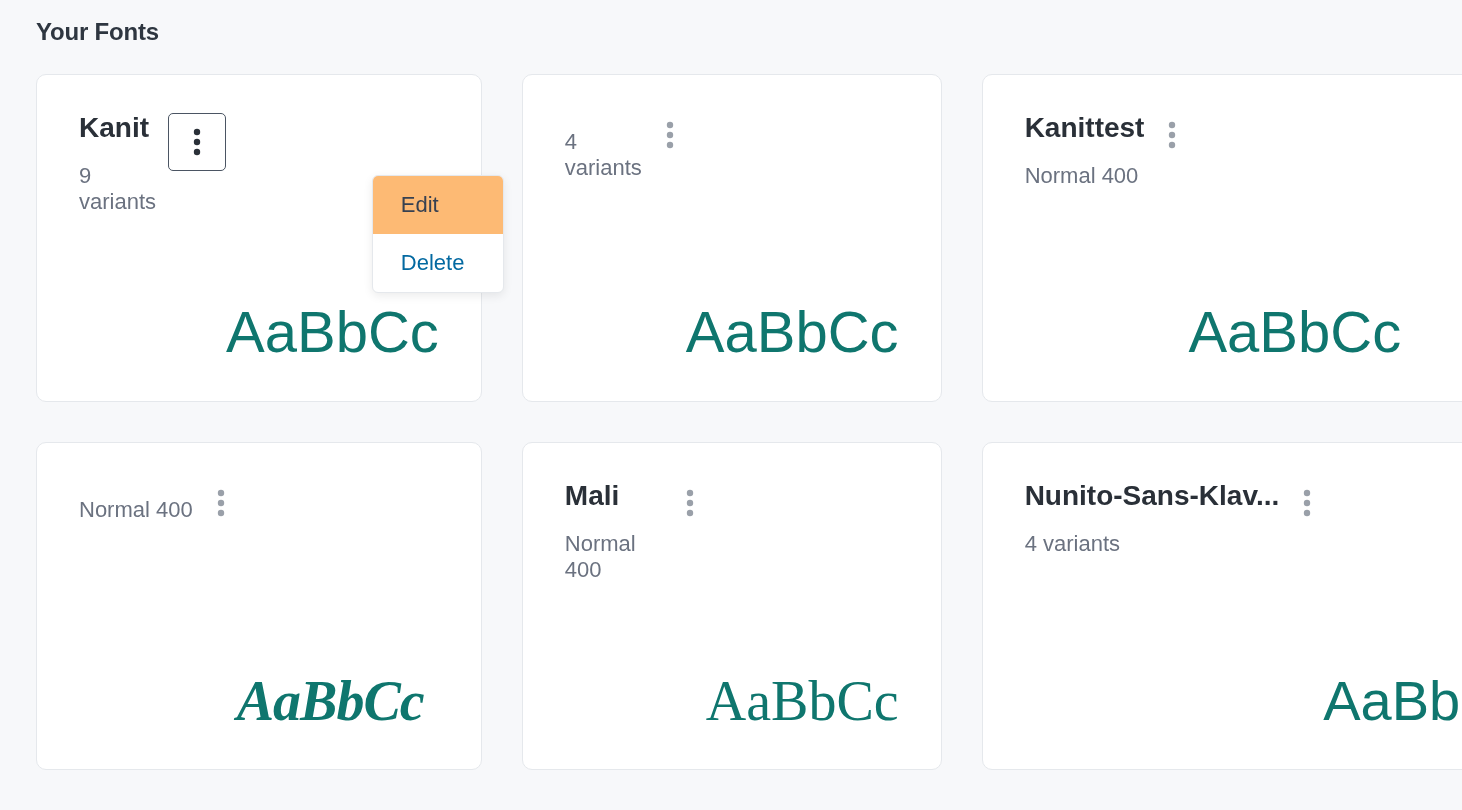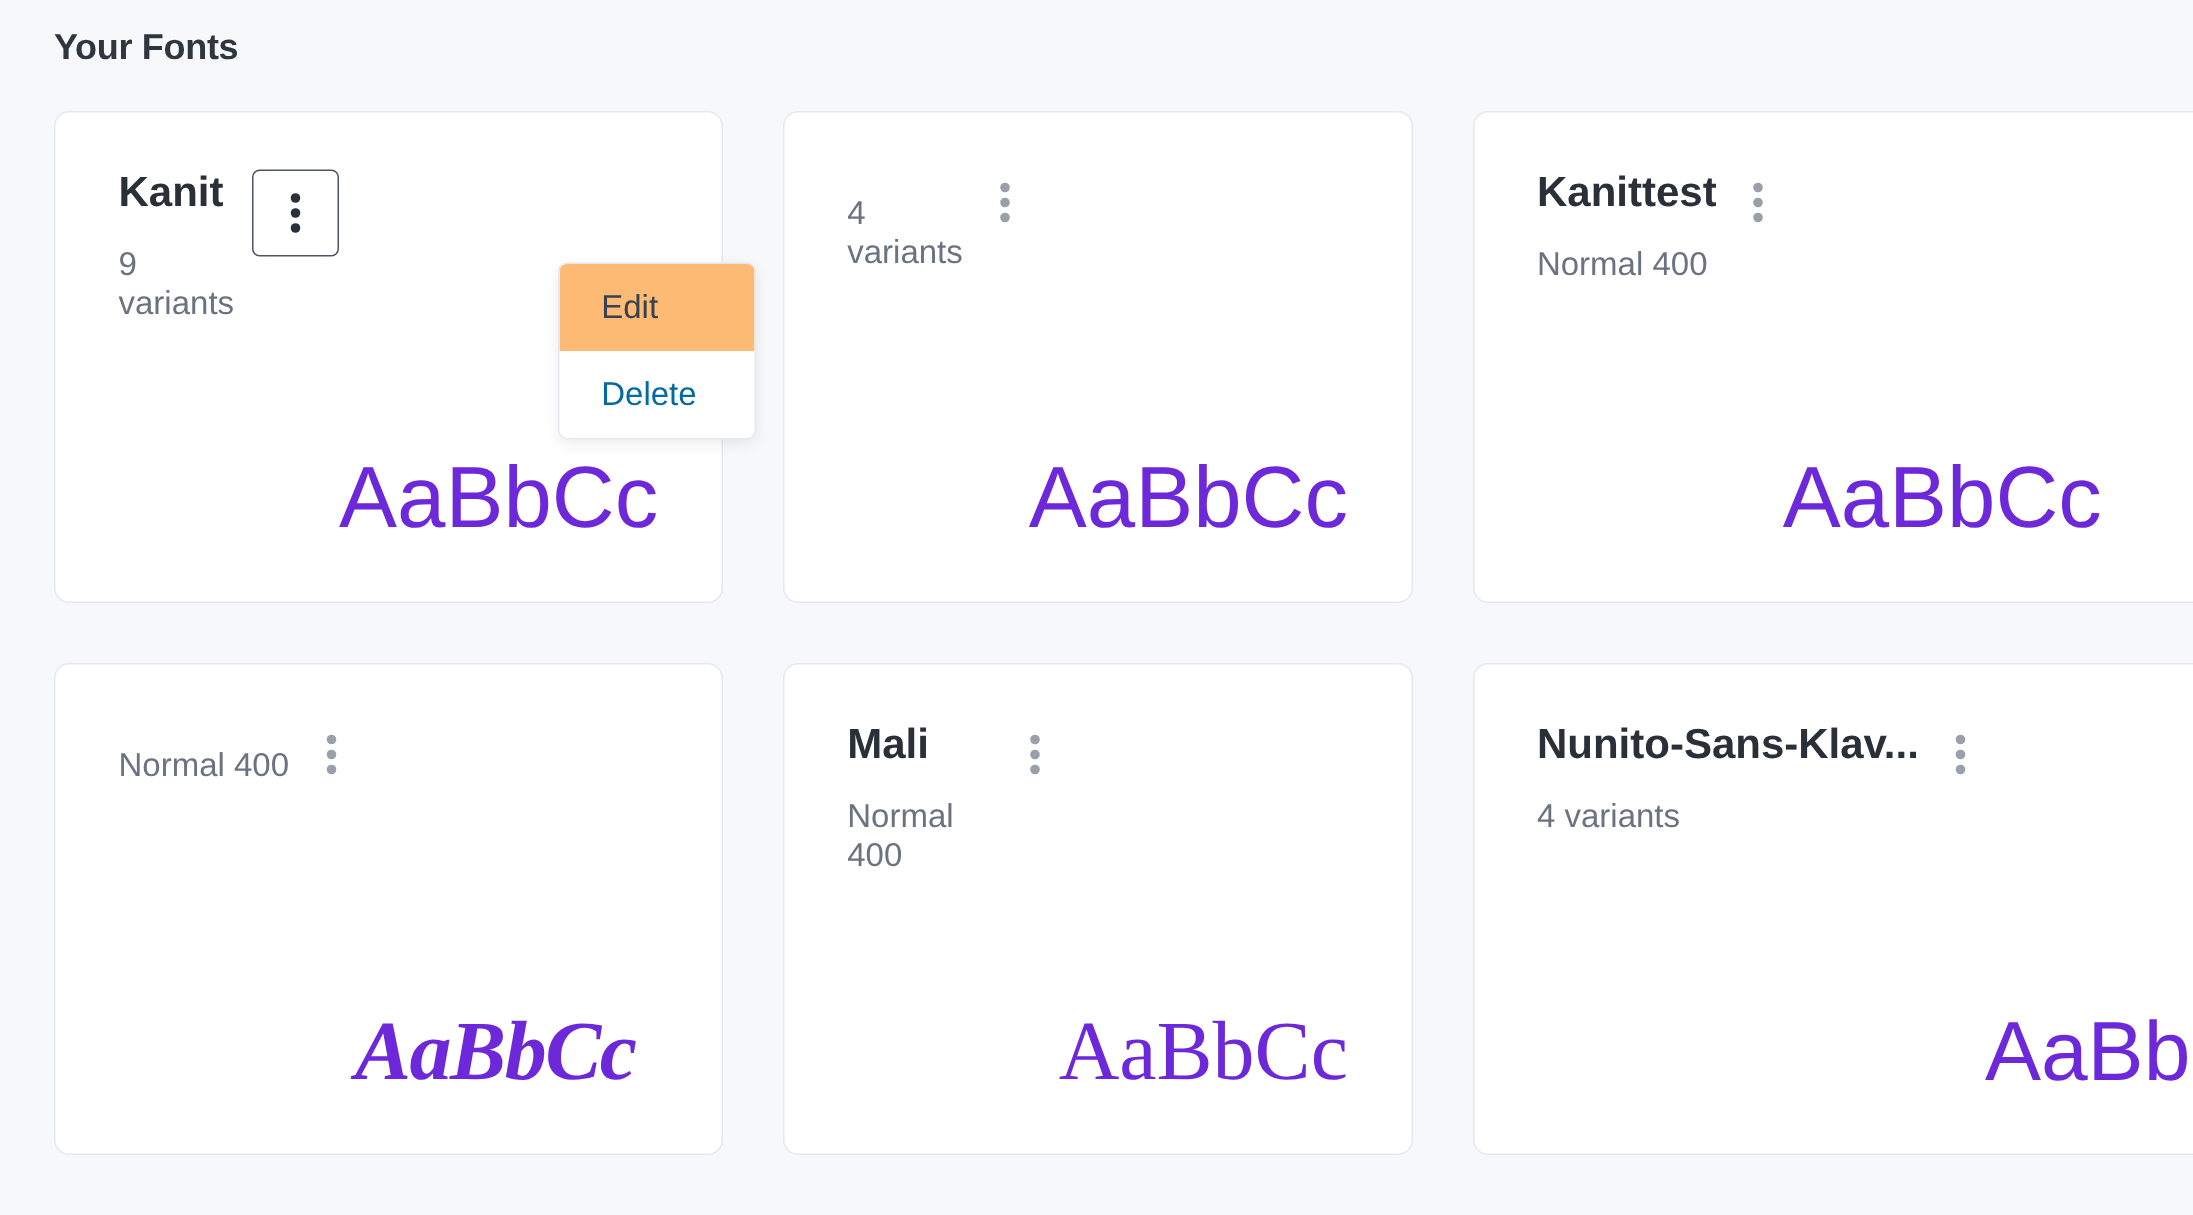--- a/index.html
+++ b/index.html
@@ -71,21 +71,21 @@
       height: 58px;
       border-radius: 5px;
     }
     .kebab svg { display: block; }
     .kebab .dot-fill { fill: #9aa0a9; }
     .kebab.active .dot-fill { fill: #2a3038; }
     .preview {
       margin-top: auto;
       text-align: center;
       font-size: 58px;
-      color: #6d28d9;
+      color: #0f766e;
       font-weight: 500;
       line-height: 1;
       padding-bottom: 14px;
     }
     .preview.serif { font-family: Georgia, 'Times New Roman', serif; font-weight:400; font-size:56px;}
     .preview.cursive { font-family: 'Brush Script MT', 'Comic Sans MS', cursive; font-weight: 900; font-style: italic; font-size:56px; letter-spacing:-1px;}
     .preview.light { font-weight: 300; font-size:56px; }
     .menu {
       position: absolute;
       top: 100px;

